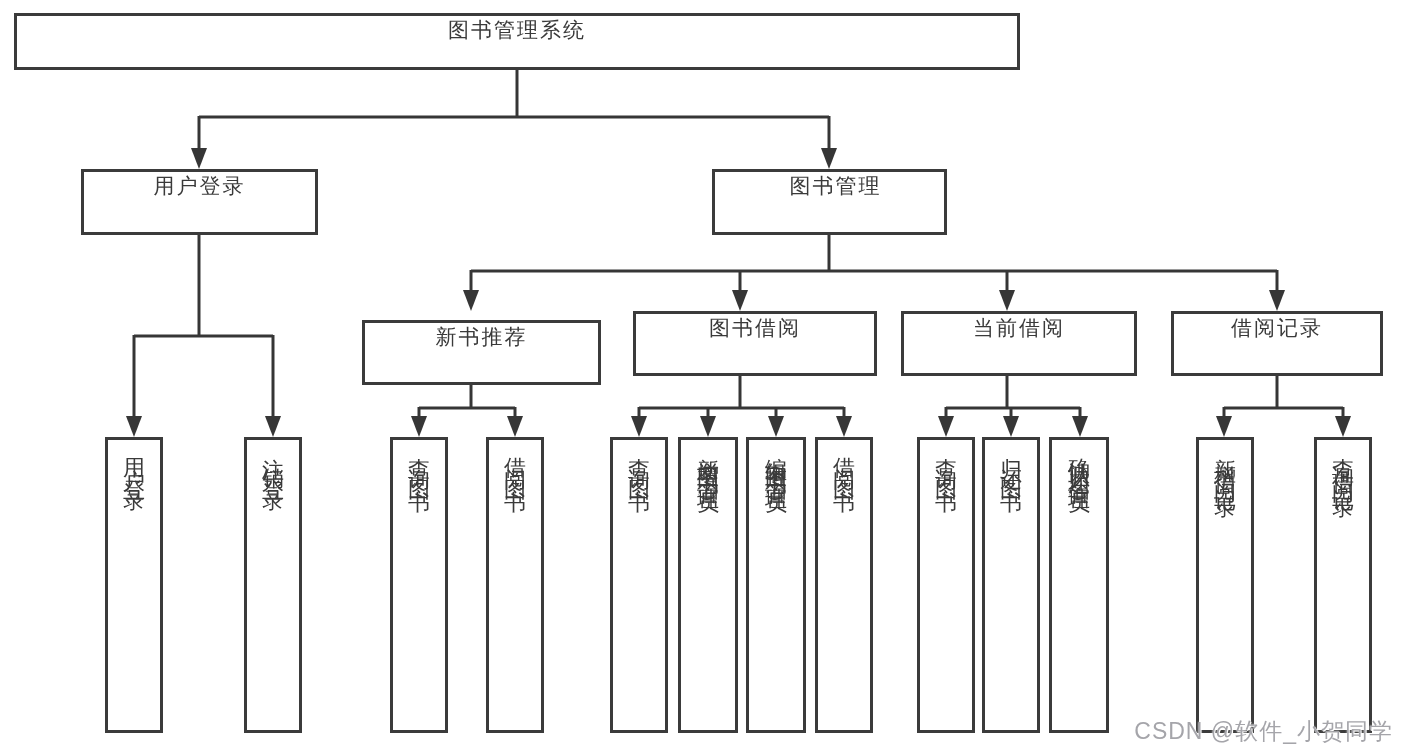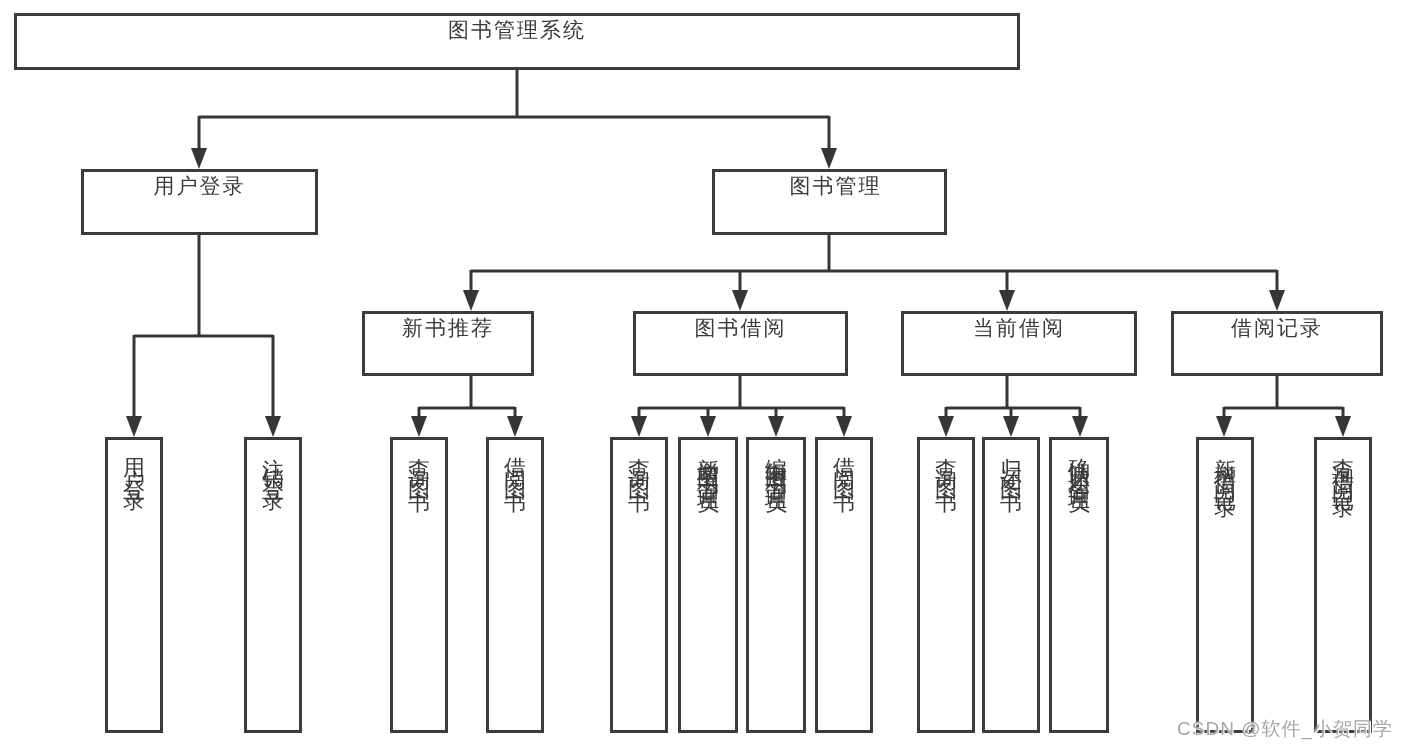--- a/index.html
+++ b/index.html
@@ -49,21 +49,21 @@
     text-orientation: mixed;
     font-size: 22px;
     letter-spacing: 11px;
   }
   .leaf span.len6 { letter-spacing: 8px; }
   .leaf span.len9 { letter-spacing: 5px; }
   #watermark {
     position: absolute;
     right: 12px;
     top: 716px;
-    font-size: 19px;
+    font-size: 23px;
     color: #a5a5aa;
     letter-spacing: 1px;
     text-shadow: 0 0 2px #ffffff, 1px 1px 0 #ffffff;
     z-index: 3;
     white-space: nowrap;
   }
 </style>
 </head>
 <body>
 
@@ -128,24 +128,24 @@
     <span>图书管理系统</span>
   </div>
 
   <div class="node hbox lvl2" style="left:81px; width:237px;">
     <span>用户登录</span>
   </div>
   <div class="node hbox lvl2" style="left:712px; width:235px;padding-left:12px;">
     <span>图书管理</span>
   </div>
 
-  <div class="node hbox lvl3" style="left:362px; width:172px;">
+  <div class="node hbox lvl3" style="left:362px; width:239px;margin-top:9px;">
     <span>新书推荐</span>
   </div>
-  <div class="node hbox lvl3" style="left:633px; width:215px;">
+  <div class="node hbox lvl3" style="left:633px; width:244px;">
     <span>图书借阅</span>
   </div>
   <div class="node hbox lvl3" style="left:901px; width:236px;">
     <span>当前借阅</span>
   </div>
   <div class="node hbox lvl3" style="left:1171px; width:212px;">
     <span>借阅记录</span>
   </div>
 
   <div class="node leaf" style="left:105px;">

